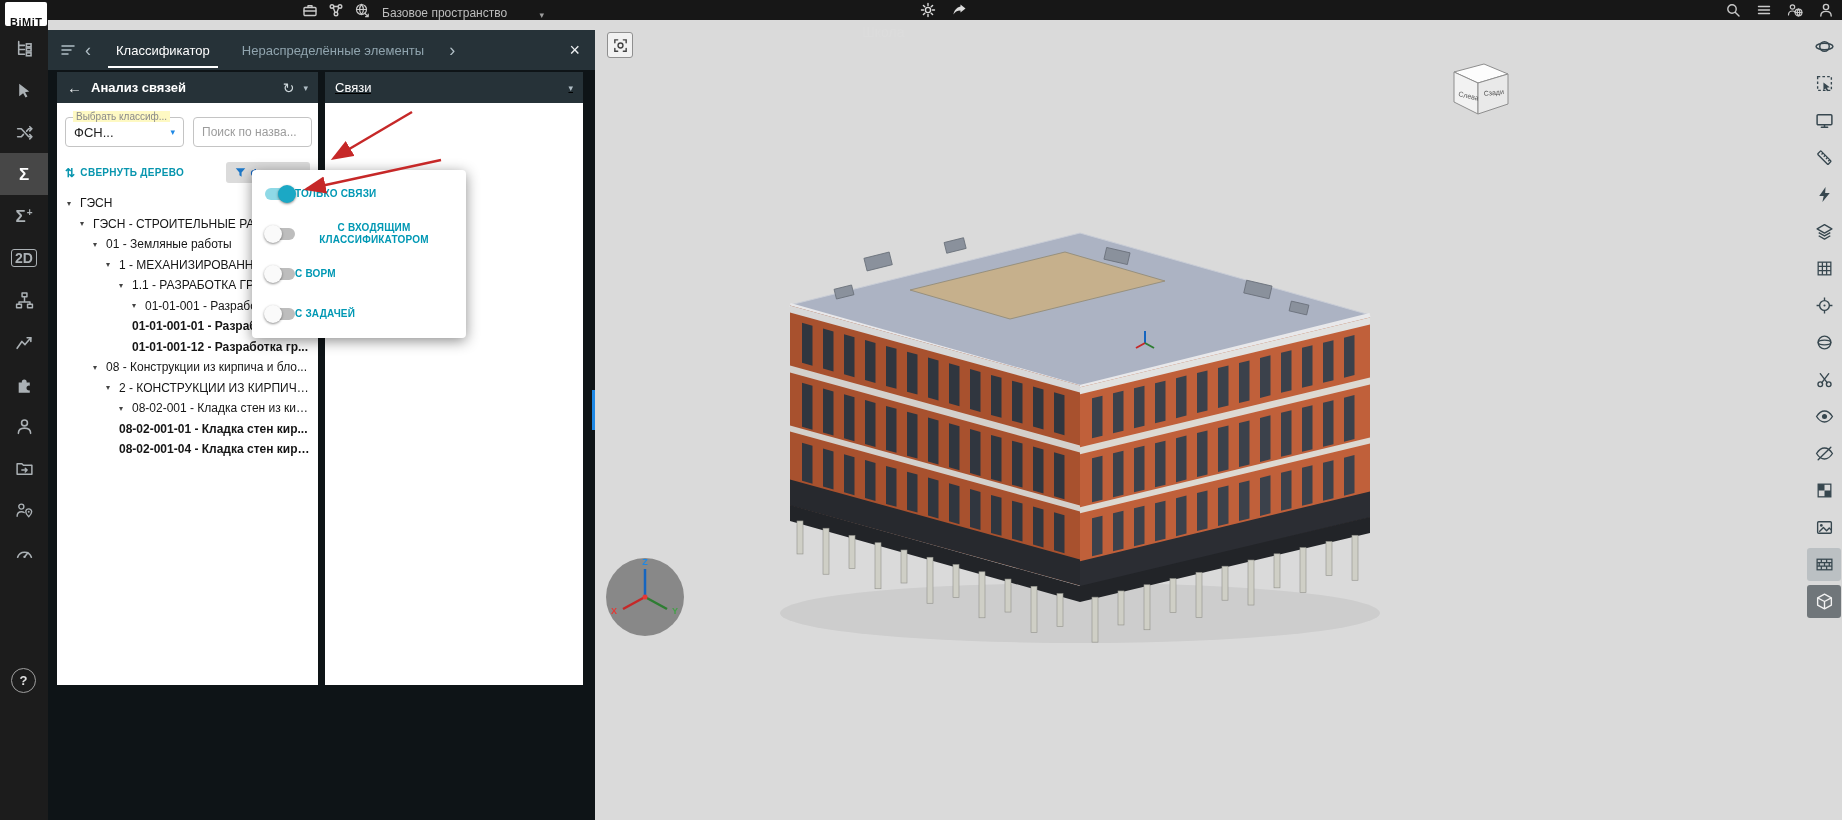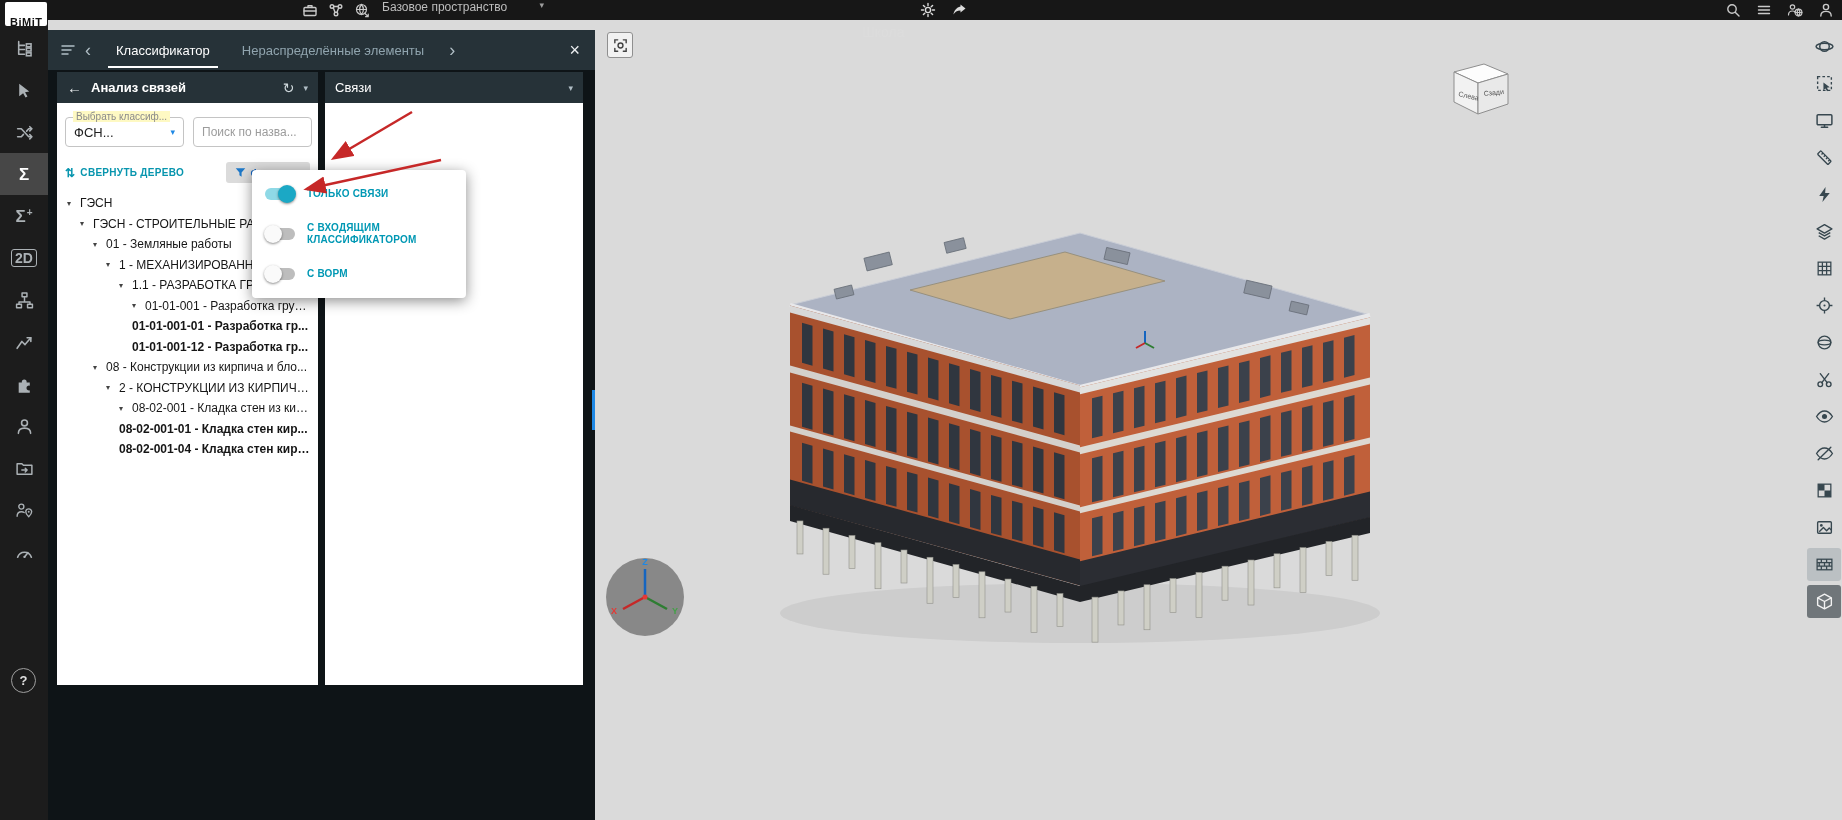--- a/index.html
+++ b/index.html
@@ -4,21 +4,21 @@
 <style>
   * { margin:0; padding:0; box-sizing:border-box; }
   html,body { width:1842px; height:820px; overflow:hidden; }
   body { position:relative; background:#D9D9D9; font-family:"Liberation Sans",sans-serif; }
 
   
   .topbar{position:absolute;left:0;top:0;width:100%;height:20px;background:#171717;z-index:50;}
   .logo{position:absolute;left:5px;top:2px;height:16px;background:#fff;border-radius:2px;padding:12px 5px;font-weight:bold;font-size:11px;color:#111;line-height:16px;letter-spacing:.5px;}
   .tb-icons1{position:absolute;left:302px;top:2px;display:flex;gap:10px;color:#C9C9C9;}
   .tb-icons1 svg,.tb-right svg,.tb-center svg{width:16px;height:16px;display:block;}
-  .tb-space{position:absolute;left:382px;top:0;width:162px;height:20px;display:flex;align-items:flex-start;justify-content:space-between;color:#BDBDBD;font-size:12px;}
+  .tb-space{position:absolute;left:382px;top:0;width:162px;height:20px;display:flex;align-items:flex-end;justify-content:space-between;color:#BDBDBD;font-size:12px;}
   .tb-caret{font-size:9px;color:#9E9E9E;}
   .tb-center{position:absolute;left:862px;top:0;height:20px;display:flex;align-items:center;gap:15px;color:#DCDCDC;}
   .tb-title{font-size:14px;margin-top:44px;}
   .tb-right{position:absolute;right:8px;top:2px;display:flex;gap:15px;color:#C9C9C9;}
 
   
   .ltoolbar{position:absolute;left:0;top:20px;width:48px;bottom:0;background:#1C1C1C;z-index:45;display:flex;flex-direction:column;padding-top:7px;}
   .tool{height:42px;display:flex;align-items:center;justify-content:center;color:#ABB1B5;flex:none;}
   .tool.active{background:#474747;color:#fff;}
   .tool svg{width:19px;height:19px;display:block;}
@@ -49,21 +49,21 @@
   .menu-ic svg{width:16px;height:16px;display:block;}
   .chev{font-size:18px;color:#B0BEC5;padding:0 9px;line-height:1;}
   .tab{font-size:13px;height:36px;display:flex;align-items:center;padding:12px 16px;position:relative;white-space:nowrap;}
   .tab.active{color:#fff;}
   .tab.active:after{content:"";position:absolute;left:8px;right:8px;bottom:0;height:2px;background:#fff;}
   .close-x{margin-left:auto;margin-right:15px;font-size:18px;color:#ECEFF1;line-height:1;}
 
   .panel-body{position:absolute;left:9px;top:42px;right:12px;bottom:0;display:flex;gap:7px;}
   .col{display:flex;flex-direction:column;min-width:0;}
   .col-left{width:261px;flex:none;}
-  .col-right{flex:1;}
+  .col-right{flex:1;text-decoration:underline;}
   .col-head{height:31px;background:#263238;color:#fff;display:flex;align-items:center;font-size:13px;gap:9px;padding:0 10px;flex:none;}
   .col-head .spacer{flex:1;}
   .head-title{font-weight:bold;white-space:nowrap;overflow:hidden;}
   .head-title.normal{font-weight:normal;}
   .back-ic{font-size:15px;color:#ECEFF1;}
   .refresh-ic{font-size:14px;color:#CFD8DC;}
   .caret-sm{font-size:9px;color:#B0BEC5;}
   .col-card{background:#fff;height:582px;position:relative;padding:8px 6px;overflow:hidden;}
 
   .fields-row{display:flex;gap:9px;margin:6px 2px 0 2px;}
@@ -80,21 +80,21 @@
   .filters-btn{display:flex;align-items:center;gap:5px;background:#DBDBDB;border-radius:3px;height:21px;padding:0 9px;color:#1565C0;font-size:11px;font-weight:bold;}
   .funnel svg{width:11px;height:11px;display:block;}
 
   .tree{margin-top:10px;}
   .tree-row{height:20.5px;display:flex;align-items:center;font-size:12px;color:#161616;white-space:nowrap;overflow:hidden;}
   .tree-row.bold{font-weight:bold;}
   .tree-caret{width:13px;min-width:13px;font-size:8px;color:#444;}
   .tree-label{overflow:hidden;text-overflow:ellipsis;}
 
   .filters-popup{position:absolute;left:204px;top:140px;width:214px;background:#fff;border-radius:4px;box-shadow:0 3px 14px rgba(0,0,0,.45);padding:4px 0;z-index:40;}
-  .filter-row{height:40px;display:flex;align-items:center;gap:12px;padding:0 13px;}
+  .filter-row{height:40px;display:flex;align-items:center;gap:0;padding:0 13px;text-align:center;}
   .switch{position:relative;width:30px;height:12px;border-radius:6px;background:#BDBDBD;flex:none;}
   .switch .knob{position:absolute;left:-1px;top:-3px;width:18px;height:18px;border-radius:50%;background:#FAFAFA;box-shadow:0 1px 2.5px rgba(0,0,0,.45);}
   .switch.on{background:#8FD9E6;}
   .switch.on .knob{left:13px;background:#1BA8C5;}
   .filter-label{font-size:10px;font-weight:bold;color:#0098B4;letter-spacing:.2px;line-height:1.25;}
 
   .resize-ind{position:absolute;right:0;top:360px;width:3px;height:40px;background:#1E88E5;}
 
   .arrows{position:absolute;left:0;top:0;z-index:70;pointer-events:none;}
 </style>
@@ -665,20 +665,26 @@
           <span class="knob"></span>
         </span>
         <span class="filter-label">С ВХОДЯЩИМ КЛАССИФИКАТОРОМ</span>
       </div>
       <div class="filter-row">
         <span class="switch">
           <span class="knob"></span>
         </span>
         <span class="filter-label">С ВОРМ</span>
       </div>
+      <div class="filter-row">
+        <span class="switch">
+          <span class="knob"></span>
+        </span>
+        <span class="filter-label">С ЗАДАЧЕЙ</span>
+      </div>
     </div>
 
   <div class="resize-ind"></div>
 </div>
 
 <svg class="arrows" width="1842" height="820">
   <defs>
     <marker id="ah" markerWidth="10" markerHeight="8" refX="7.5" refY="3.5" orient="auto">
       <polygon points="0,0 9,3.5 0,7" fill="#C62828"></polygon>
     </marker>

